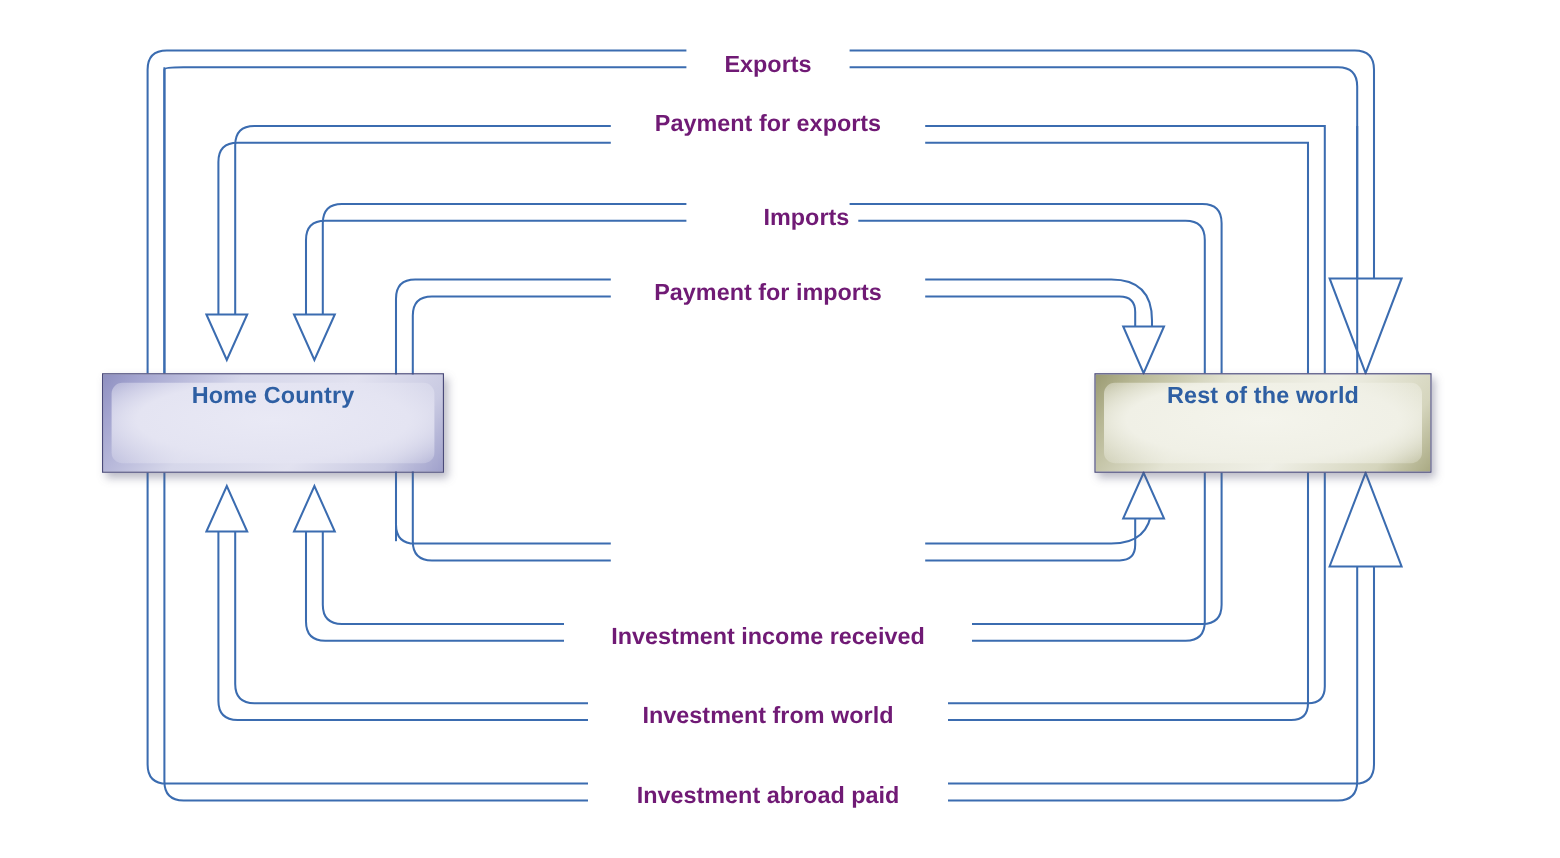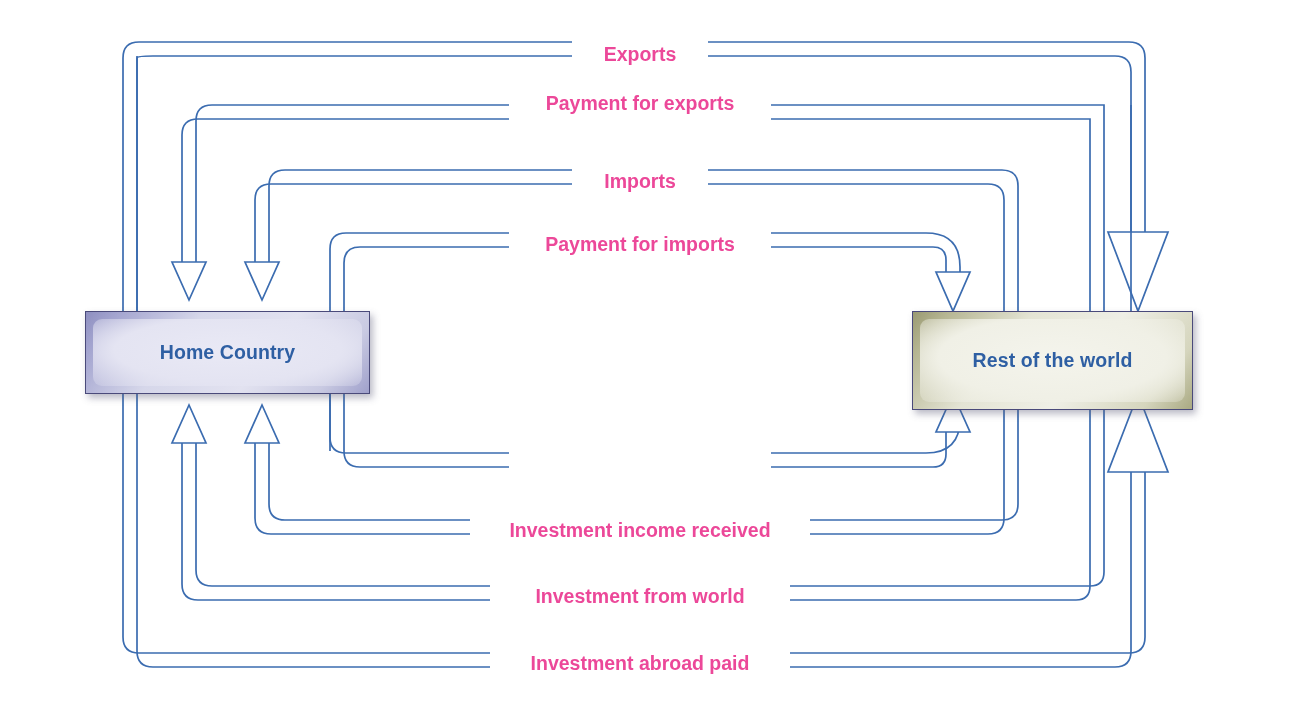--- a/index.html
+++ b/index.html
@@ -9,41 +9,41 @@
   svg#diagram{position:absolute;left:0;top:0;width:1300px;height:715px;}
 
   .pipe{fill:none;stroke:#3b6cb0;stroke-width:1.7;}
   .pipe-arrow{fill:#ffffff;stroke:#3b6cb0;stroke-width:1.7;
               stroke-linejoin:miter;}
 
   .node-box{position:absolute;box-sizing:border-box;
             border:1.6px solid #4a4a7a;
             box-shadow:3px 4px 7px rgba(90,90,120,.42);}
   .node-inner{position:absolute;left:7px;top:7px;right:7px;bottom:7px;
-              border-radius:9px;display:flex;align-items:center;
+              border-radius:9px;display:flex;
               justify-content:center;}
   .node-label{font-size:19.5px;font-weight:bold;color:#2e5fa3;
               letter-spacing:.1px;white-space:nowrap;}
 
   #home-country{left:85px;top:311px;width:285px;height:83px;
       background:linear-gradient(128deg,#8e8fc0 0%,#a3a4cf 9%,#d6d7ea 34%,
                  #e2e2f0 62%,#c9cae2 85%,#9fa0cb 100%);}
   #home-country .node-inner{
       background:radial-gradient(ellipse 78% 86% at 50% 46%,
                  #e9e9f5 0%,#e4e4f2 54%,rgba(228,228,242,0) 100%);}
 
-  #rest-of-world{left:912px;top:311px;width:281px;height:99px;
+  #rest-of-world{left:912px;top:311px;width:281px;height:83px;
       background:linear-gradient(128deg,#9a9a72 0%,#b6b693 10%,#e4e4d4 34%,
                  #efefe6 60%,#d5d5bd 86%,#a9a982 100%);}
   #rest-of-world .node-inner{
       background:radial-gradient(ellipse 78% 86% at 50% 46%,
                  #f4f4ec 0%,#f0f0e6 55%,rgba(240,240,230,0) 100%);}
 
   .flow-label{position:absolute;transform:translate(-50%,-50%);
-              font-size:19.5px;font-weight:bold;color:#ec4899;
+              font-size:19.5px;font-weight:bold;color:#701a75;
               white-space:nowrap;background:#ffffff;padding:0 7px;
               line-height:1;}
 </style>
 </head>
 <body>
 
 <div id="stage">
 
   <svg id="diagram" viewBox="0 0 1300 715">
 
@@ -123,19 +123,19 @@
   </div>
 
   <div class="node-box" id="rest-of-world">
     <div class="node-inner">
       <span class="node-label">Rest of the world</span>
     </div>
   </div>
 
   <div class="flow-label" style="left:640px;top:55px">Exports</div>
   <div class="flow-label" style="left:640px;top:104px">Payment for exports</div>
-  <div class="flow-label" style="left:640px;top:182px">Imports</div>
+  <div class="flow-label" style="left:672px;top:182px">Imports</div>
   <div class="flow-label" style="left:640px;top:245px">Payment for imports</div>
   <div class="flow-label" style="left:640px;top:531px">Investment income received</div>
   <div class="flow-label" style="left:640px;top:597px">Investment from world</div>
   <div class="flow-label" style="left:640px;top:664px">Investment abroad paid</div>
 
 </div>
 
 </body></html>

